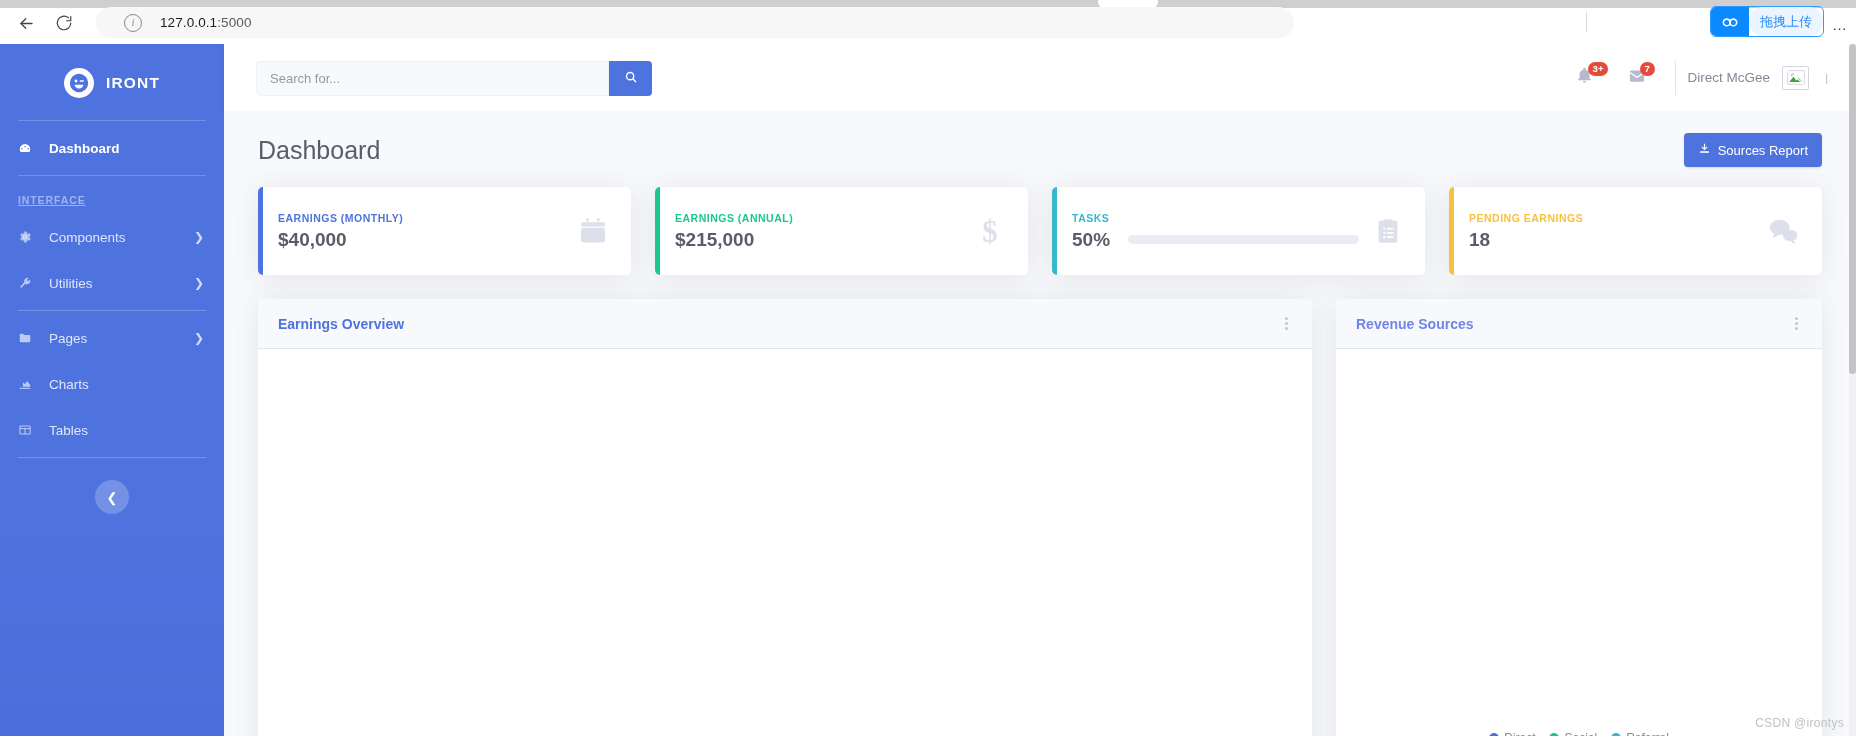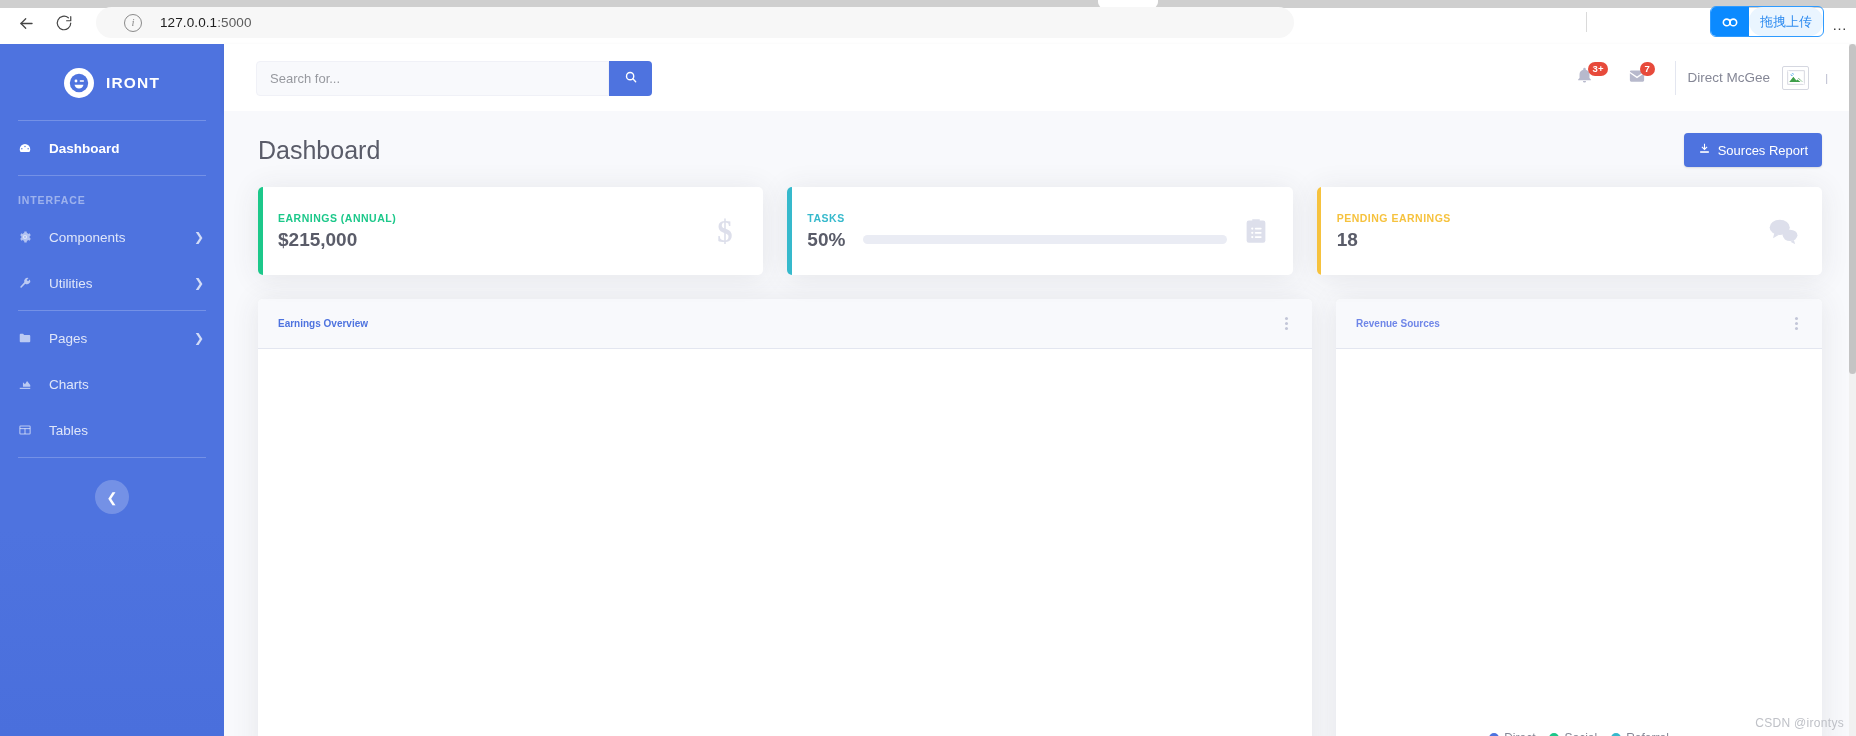--- a/index.html
+++ b/index.html
@@ -111,21 +111,21 @@
   .nav-item .ni-icon {
     width: 22px; margin-right: 9px; display: inline-flex; align-items: center;
     justify-content: flex-start; color: rgba(255,255,255,.62); font-size: 13px;
   }
   .nav-item.active .ni-icon { color: #fff; }
   .nav-item .caret {
     position: absolute; right: 20px; font-size: 12px; color: rgba(255,255,255,.75);
   }
   .nav-heading {
     font-size: 10.5px; font-weight: 800; letter-spacing: .9px;
-    color: rgba(255,255,255,.45); padding: 14px 18px 8px;
+    color: rgba(255,255,255,.45); padding: 14px 18px 8px; text-decoration: underline;
   }
   #sidebar-toggle-wrap { display: flex; justify-content: center; margin-top: 22px; }
   #sidebar-toggle {
     width: 34px; height: 34px; border-radius: 50%;
     background: rgba(255,255,255,.22); color: #fff;
     display: flex; align-items: center; justify-content: center;
     font-size: 13px; cursor: pointer;
   }
 
   
@@ -212,21 +212,21 @@
     background: #fff; border-radius: 5px;
     box-shadow: 0 .15rem 1.75rem rgba(58,59,69,.10);
     display: flex; flex-direction: column; height: 460px; overflow: hidden;
   }
   #earnings-card { width: 1054px; }
   #revenue-card { flex: 1; }
   .chart-head {
     height: 50px; background: #f8f9fc; border-bottom: 1px solid #e3e6f0;
     display: flex; align-items: center; justify-content: space-between; padding: 0 20px;
   }
-  .chart-title { font-size: 10px; font-weight: 700; color: #4e73df; }
+  .chart-title { font-size: 14px; font-weight: 700; color: #4e73df; }
   #revenue-card .chart-title { color: #6f86e8; }
   .kebab {
     color: #bcc0d4; font-size: 14px; line-height: 4px; cursor: pointer;
     display: flex; flex-direction: column; gap: 2px; padding: 4px;
   }
   .kebab i { width: 3px; height: 3px; border-radius: 50%; background: #c3c6d8; display: block; }
   .chart-body { flex: 1; position: relative; }
   #revenue-legend {
     position: absolute; bottom: 14px; left: 0; right: 0;
     display: flex; align-items: center; justify-content: center; gap: 14px;
@@ -501,20 +501,34 @@
               <path d="M11 3h2v8.2l3.1-3.1 1.4 1.4L12 15l-5.5-5.5 1.4-1.4L11 11.2z"></path>
               <path d="M4 17h16v3H4z"></path>
             </svg>
         </span>
         <span>Sources Report</span>
       </button>
     </div>
 
     <div id="cards-row">
 
+      <div class="stat-card">
+        <div class="accent" style="background:#4e73df"></div>
+        <div class="stat-body">
+          <div class="stat-label" style="color:#4e73df">EARNINGS (MONTHLY)</div>
+          <div class="stat-value">$40,000</div>
+        </div>
+        <div class="stat-icon">
+          <svg width="32" height="32" viewBox="0 0 24 24" fill="currentColor">
+              <path d="M7 2.5h2v2.2H7zM15 2.5h2v2.2h-2z"></path>
+              <rect x="3" y="5.5" width="18" height="3.2" rx="1.4"></rect>
+              <rect x="3" y="9.6" width="18" height="11" rx="1.6"></rect>
+            </svg>
+        </div>
+      </div>
 
       <div class="stat-card">
         <div class="accent" style="background:#1cc88a"></div>
         <div class="stat-body">
           <div class="stat-label" style="color:#1cc88a">EARNINGS (ANNUAL)</div>
           <div class="stat-value">$215,000</div>
         </div>
         <div class="stat-icon">
           <svg width="32" height="32" viewBox="0 0 24 24" fill="currentColor">
               <text x="12" y="20.5" font-size="23" font-family="Liberation Serif, serif" font-weight="bold" text-anchor="middle">$</text>

